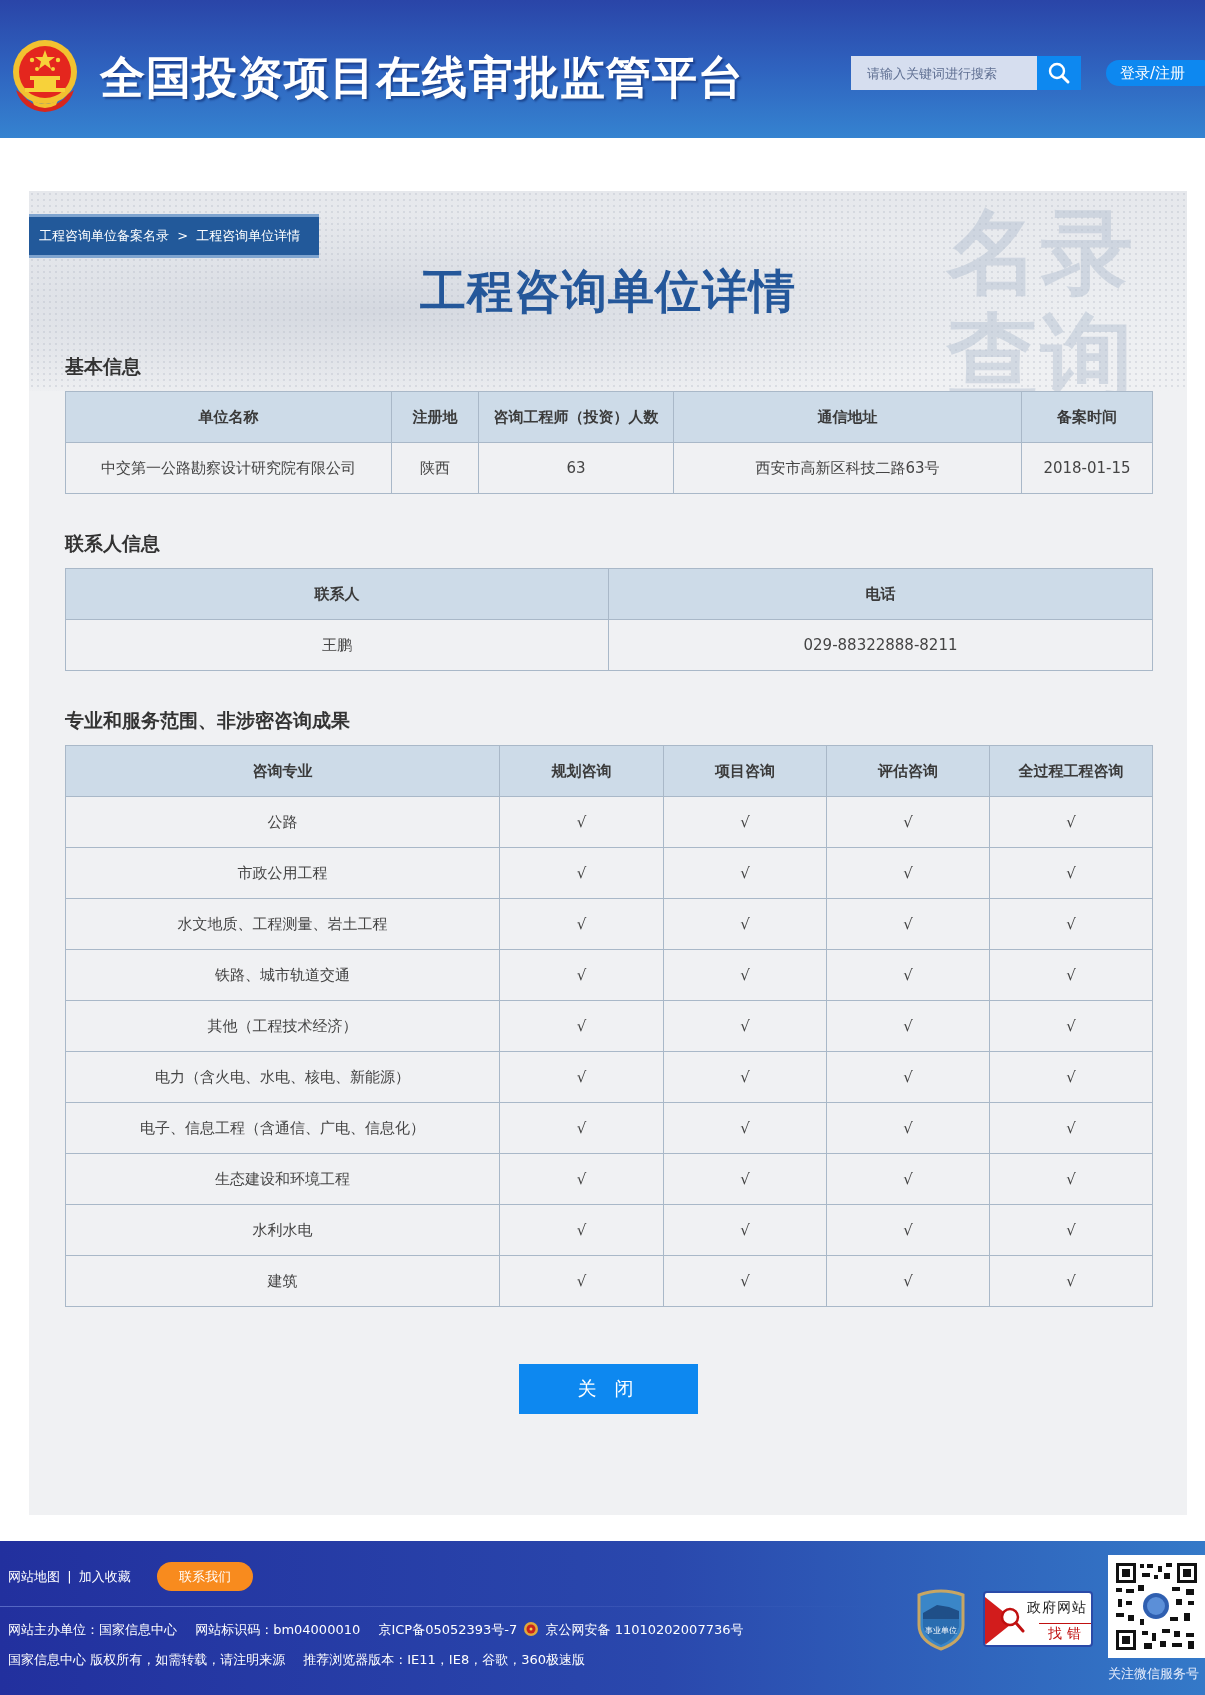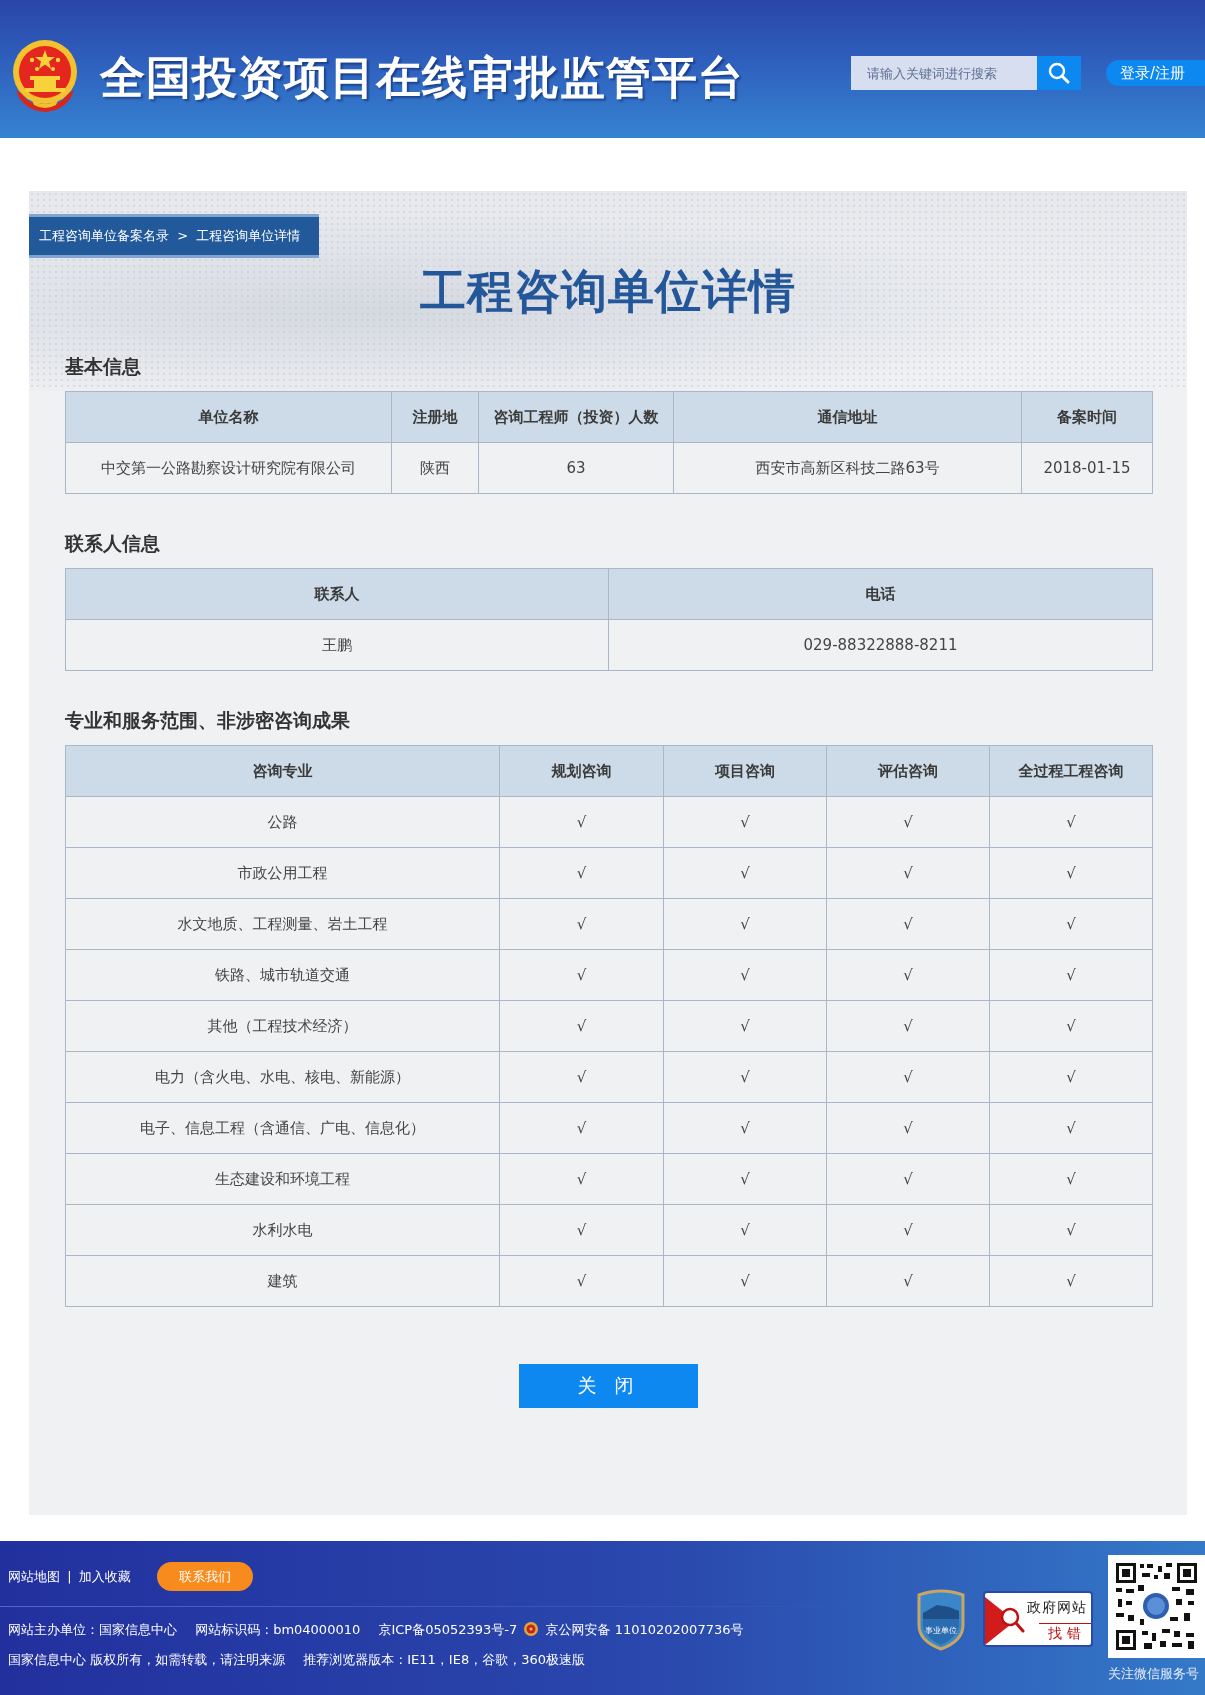--- a/index.html
+++ b/index.html
@@ -77,21 +77,21 @@
     border-collapse: collapse; table-layout: fixed;
   }
   table.grid th, table.grid td {
     border: 1px solid #a9b8c8; height: 51px; text-align: center; vertical-align: middle;
     font-size: 15px; color: #333;
   }
   table.grid th { background: #cddbe8; font-weight: bold; color: #3a3a3a; }
   table.grid td { background: #f0f1f3; color: #444; }
 
   .close-btn {
-    position: absolute; left: 490px; top: 1173px; width: 179px; height: 44px;
+    position: absolute; left: 490px; top: 1173px; width: 179px; height: 50px;
     background: #0d88f0; color: #ffffff; font-size: 19px; letter-spacing: 6px;
     border: none; cursor: pointer; font-family: "DejaVu Sans", sans-serif;
   }
 
   
   .footer {
     position: absolute; left: 0; top: 1541px; width: 1205px; height: 154px;
     background: linear-gradient(90deg, #22309e 0%, #2a48ad 55%, #3479c8 100%);
     color: #ffffff;
   }
@@ -152,20 +152,24 @@
       <line x1="15" y1="15" x2="21" y2="21" stroke="#ffffff" stroke-width="3" stroke-linecap="round"></line>
     </svg>
   </div>
   <div class="login-btn">登录/注册</div>
 </div>
 
 <div class="panel">
   <div class="panel-banner">
       <div class="dots"></div>
     </div>
+  <div class="watermark">
+    <div>名录</div>
+    <div>查询</div>
+  </div>
 
   <div class="breadcrumb">
     <span>工程咨询单位备案名录</span>
     <span style="margin:0 4px;">&gt;</span>
     <span>工程咨询单位详情</span>
   </div>
 
   <div class="page-title">工程咨询单位详情</div>
 
   <div class="section-title" style="top:163px;">基本信息</div>

